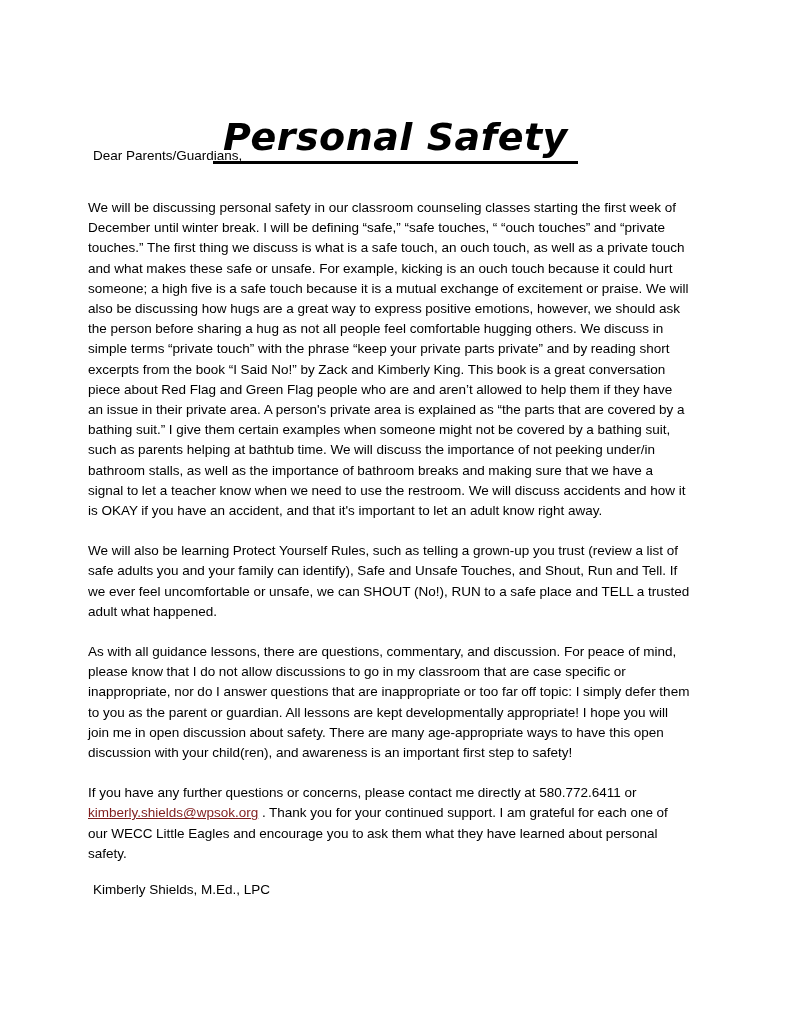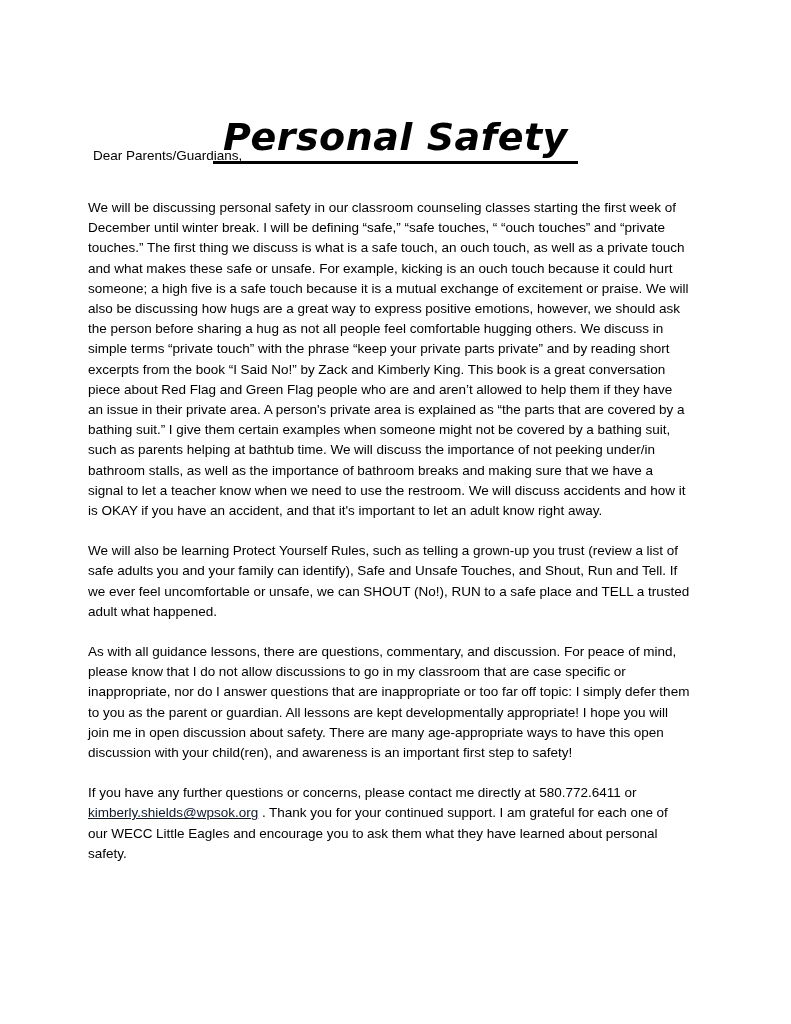--- a/index.html
+++ b/index.html
@@ -57,21 +57,21 @@
     font-size: 13.5px;
     line-height: 20.2px;
     margin: 0 12px 20px 0;
     text-align: left;
     word-spacing: -0.1px;
   }
   p.para:last-of-type {
     margin-bottom: 0;
   }
   .maillink {
-    color: #0f172a;
+    color: #7f1d1d;
     text-decoration: underline;
   }
   .signature {
     position: absolute;
     left: 88px;
     top: 880px;
     width: 614px;
     font-size: 13.5px;
     line-height: 20.2px;
   }
@@ -97,15 +97,16 @@
 
     <p class="para">We will also be learning Protect Yourself Rules, such as telling a grown-up you trust (review a list of safe adults you and your family can identify), Safe and Unsafe Touches, and Shout, Run and Tell. If we ever feel uncomfortable or unsafe, we can SHOUT (No!), RUN to a safe place and TELL a trusted adult what happened.</p>
 
     <p class="para">As with all guidance lessons, there are questions, commentary, and discussion. For peace of mind, please know that I do not allow discussions to go in my classroom that are case specific or inappropriate, nor do I answer questions that are inappropriate or too far off topic: I simply defer them to you as the parent or guardian. All lessons are kept developmentally appropriate! I hope you will join me in open discussion about safety. There are many age-appropriate ways to have this open discussion with your child(ren), and awareness is an important first step to safety!</p>
 
     <p class="para"><span>If you have any further questions or concerns, please contact me directly at 580.772.6411 or </span><a class="maillink" href="#">kimberly.shields@wpsok.org</a><span> . Thank you for your continued support. I am grateful for each one of our WECC Little Eagles and encourage you to ask them what they have learned about personal safety.</span></p>
 
   </div>
 
   <div class="signature">
+    <div class="sig-name">Kimberly Shields, M.Ed., LPC</div>
   </div>
 
 </div>
 
 </body></html>

